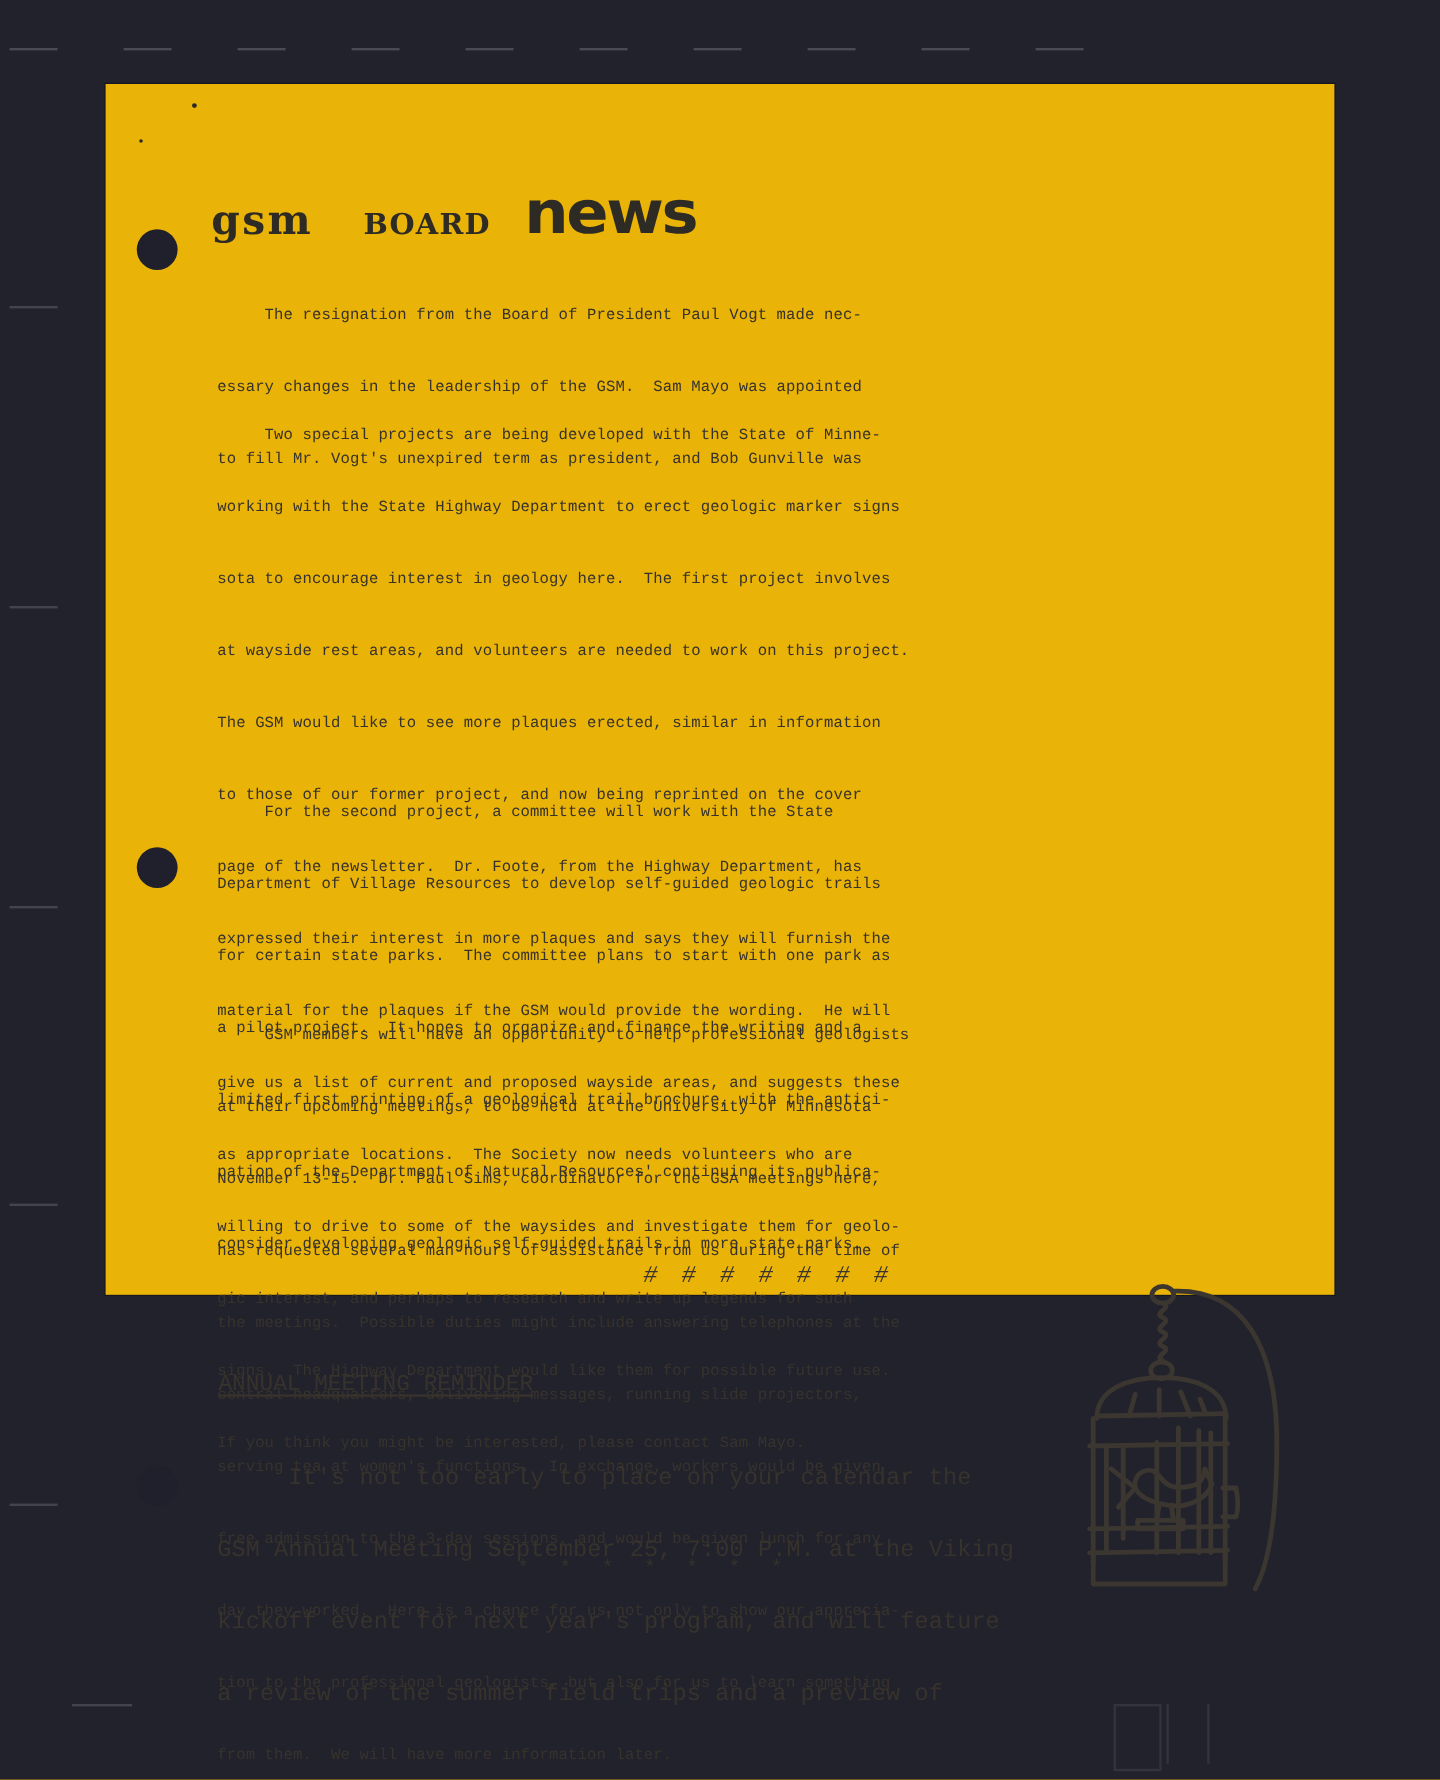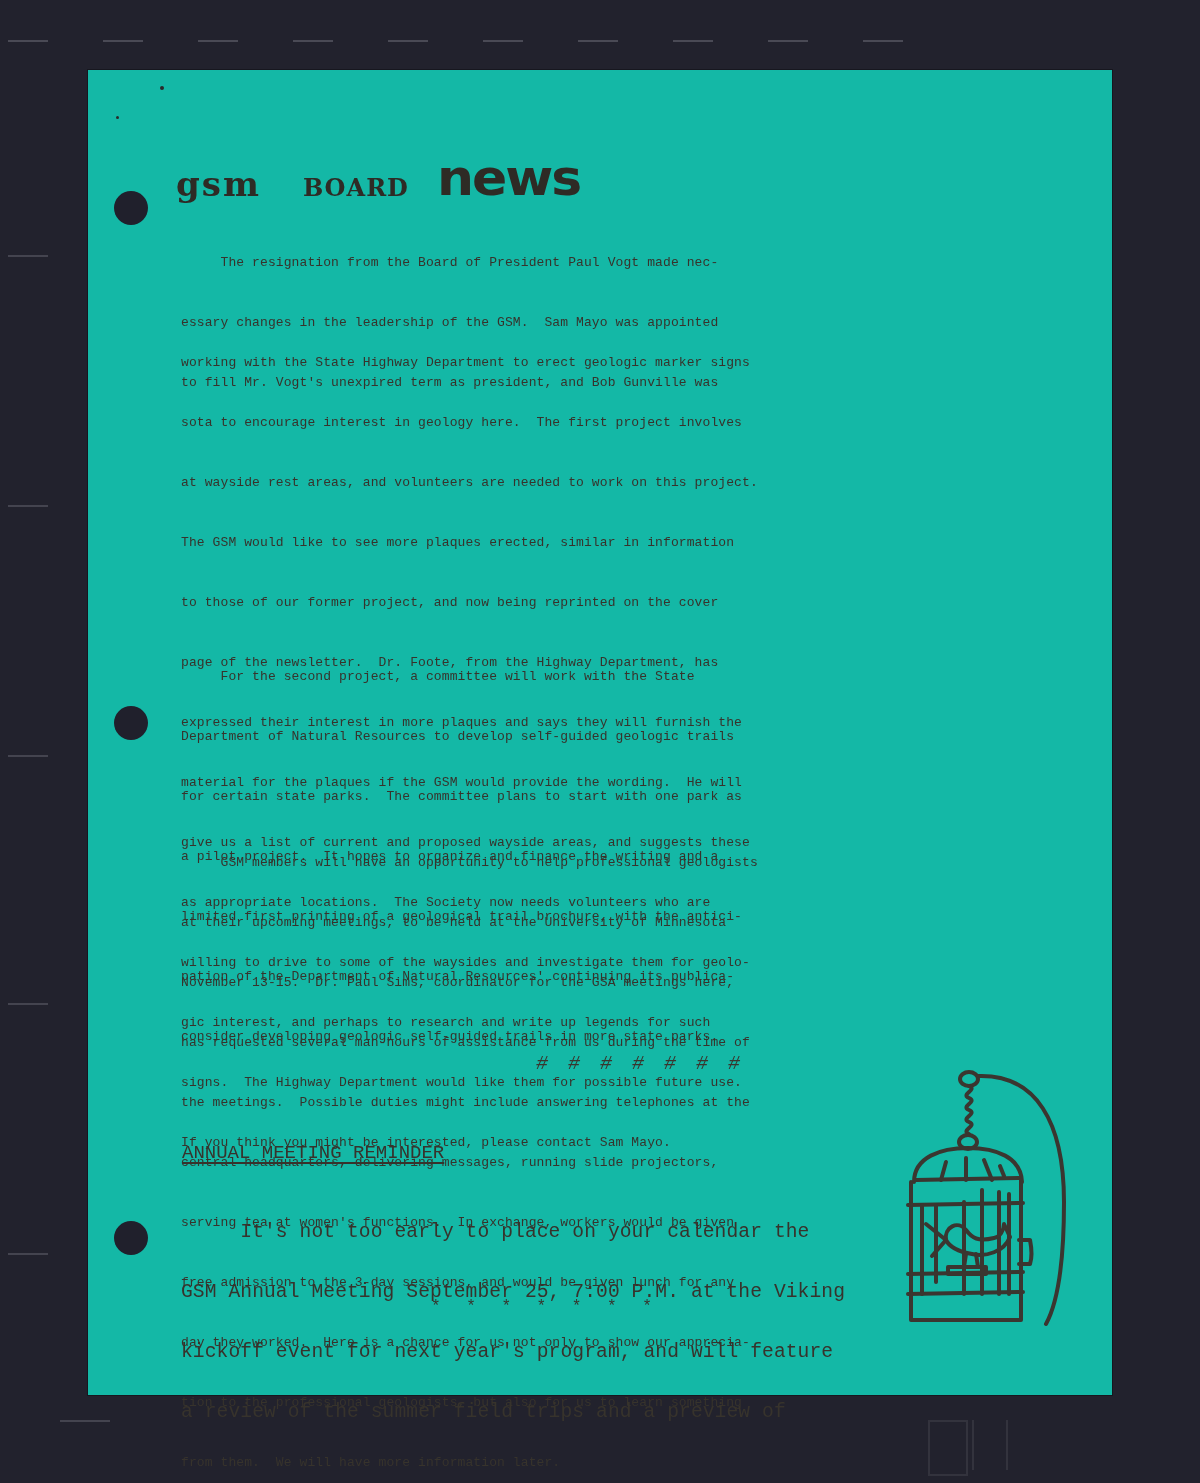--- a/index.html
+++ b/index.html
@@ -13,22 +13,22 @@
   .scanner-mark {
     position: absolute; top: 40px; height: 2px; width: 40px;
     background: #4a4a55;
   }
   .side-mark {
     position: absolute; left: 8px; width: 40px; height: 2px; background: #44444f;
   }
   .paper {
     position: absolute;
     left: 88px; top: 70px;
-    width: 1024px; height: 1325px;
-    background: #14b8a6;
+    width: 1024px; height: 1009px;
+    background: #eab308;
     box-shadow: 0 0 0 1px #17171f;
   }
   .hole {
     position: absolute; width: 34px; height: 34px; border-radius: 50%;
     background: #20202c;
     left: 26px;
   }
   .speck { position: absolute; width: 4px; height: 4px; border-radius: 50%; background: #2a2a2a; }
   .masthead {
     position: absolute; left: 88px; top: 78px;
@@ -108,39 +108,40 @@
     <span class="mh-news">news</span>
   </div>
 
   <div class="body-text" style="top:143px">
     <div>     The resignation from the Board of President Paul Vogt made nec-</div>
     <div>essary changes in the leadership of the GSM.  Sam Mayo was appointed</div>
     <div>to fill Mr. Vogt's unexpired term as president, and Bob Gunville was</div>
   </div>
 
   <div class="body-text" style="top:243px">
+    <div>     Two special projects are being developed with the State of Minne-</div>
     <div>working with the State Highway Department to erect geologic marker signs</div>
     <div>sota to encourage interest in geology here.  The first project involves</div>
     <div>at wayside rest areas, and volunteers are needed to work on this project.</div>
     <div>The GSM would like to see more plaques erected, similar in information</div>
     <div>to those of our former project, and now being reprinted on the cover</div>
     <div>page of the newsletter.  Dr. Foote, from the Highway Department, has</div>
     <div>expressed their interest in more plaques and says they will furnish the</div>
     <div>material for the plaques if the GSM would provide the wording.  He will</div>
     <div>give us a list of current and proposed wayside areas, and suggests these</div>
     <div>as appropriate locations.  The Society now needs volunteers who are</div>
     <div>willing to drive to some of the waysides and investigate them for geolo-</div>
     <div>gic interest, and perhaps to research and write up legends for such</div>
     <div>signs.  The Highway Department would like them for possible future use.</div>
     <div>If you think you might be interested, please contact Sam Mayo.</div>
   </div>
 
   <div class="body-text" style="top:557px">
     <div>     For the second project, a committee will work with the State</div>
-    <div>Department of Natural Resources to develop self-guided geologic trails</div>
+    <div>Department of Village Resources to develop self-guided geologic trails</div>
     <div>for certain state parks.  The committee plans to start with one park as</div>
     <div>a pilot project.  It hopes to organize and finance the writing and a</div>
     <div>limited first printing of a geological trail brochure, with the antici-</div>
     <div>pation of the Department of Natural Resources' continuing its publica-</div>
     <div>consider developing geologic self-guided trails in more state parks.</div>
   </div>
 
   <div class="body-text" style="top:743px">
     <div>     GSM members will have an opportunity to help professional geologists</div>
     <div>at their upcoming meetings, to be held at the University of Minnesota</div>

